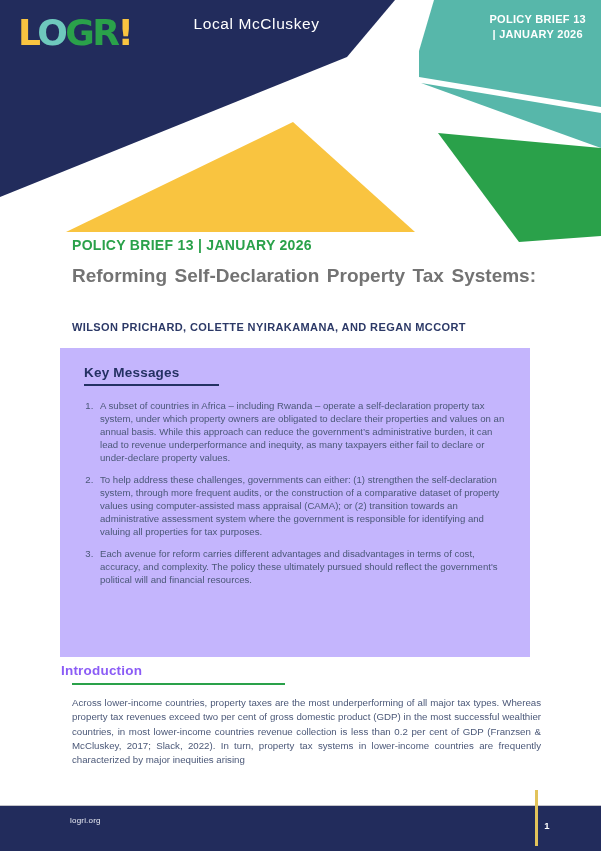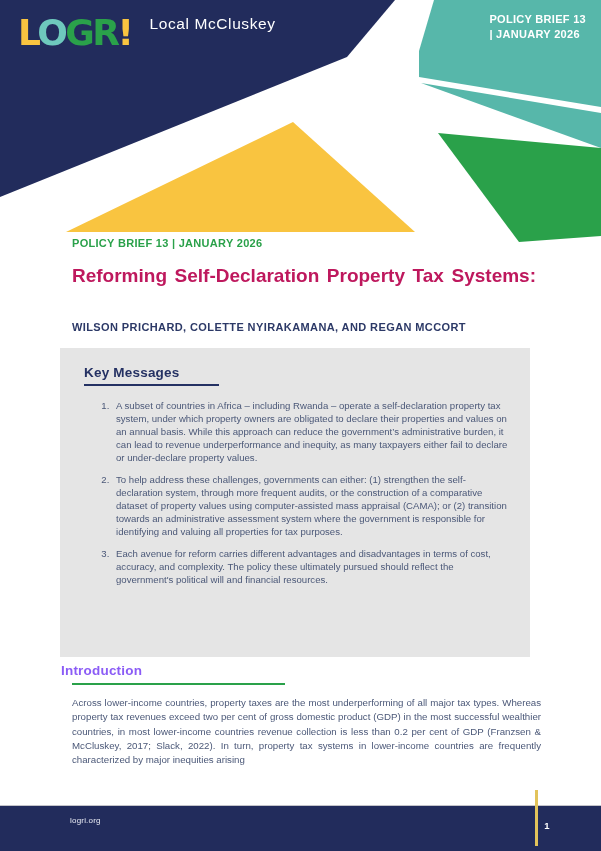--- a/index.html
+++ b/index.html
@@ -5,58 +5,58 @@
   * { margin:0; padding:0; box-sizing:border-box; }
   html,body { background:#9a9a9a; }
   .page {
     position:relative; width:601px; height:851px; margin:0 auto;
     background:#ffffff; overflow:hidden;
     font-family:"Liberation Sans", sans-serif;
   }
   
   .header-art { position:absolute; top:0; left:0; width:601px; height:250px; }
   .header-art svg { display:block; }
-  .logo { position:absolute; top:11px; left:18px; display:flex; align-items:flex-start; }
+  .logo { position:absolute; top:11px; left:18px; display:flex; align-items:flex-start;gap:44px; }
   .logo-letters {
     font-size:36px; font-weight:800; letter-spacing:-2.5px; line-height:44px;
     font-family:"DejaVu Sans", sans-serif;
   }
   .logo-name {
     margin-left:18px; margin-top:3px; color:#ffffff;
     font-size:15.5px; line-height:19.5px; font-weight:500; letter-spacing:0.6px;
   }
   .banner-text {
-    position:absolute; top:12px; right:15px; text-align:left;
+    position:absolute; top:12px; right:15px; text-align:center;
     color:#ffffff; font-size:11px; font-weight:700; line-height:15px; letter-spacing:0.3px;
   }
   
   .kicker {
     position:absolute; top:237px; left:72px;
-    color:#2aa14a; font-size:11px; font-weight:700; letter-spacing:0.3px;
+    color:#2aa14a; font-size:14px; font-weight:700; letter-spacing:0.3px;
   }
   .title {
     position:absolute; top:262px; left:72px; width:464px;
-    color:#be185d; font-size:19px; line-height:27.5px; font-weight:600;
+    color:#737373; font-size:19px; line-height:27.5px; font-weight:600;
   }
   .title-line1 { display:block; text-align:justify; text-align-last:justify; }
   .title-line2 { display:block; }
   .authors {
     position:absolute; top:321px; left:72px;
     color:#2c3967; font-size:11px; font-weight:700; letter-spacing:0.4px;
   }
   .key-box {
     position:absolute; top:348px; left:60px; width:470px; height:309px;
-    background:#e5e5e5;
+    background:#c4b5fd;
   }
   .key-heading {
     margin:17px 0 0 24px; color:#243163; font-size:13.5px; font-weight:700; letter-spacing:0.2px;
   }
   .key-underline { margin:4px 0 0 24px; width:135px; border-bottom:2px solid #243163; }
   .key-list {
-    margin:13px 0 0 0; padding-left:52px; width:452px;
+    margin:13px 0 0 0; padding-left:36px; width:452px;
     color:#4b5878; font-size:9.6px; line-height:13px;
   }
   .key-list li { margin-bottom:9px; padding-left:4px; }
   .intro-heading {
     position:absolute; top:663px; left:61px;
     color:#8b5cf6; font-size:13.5px; font-weight:700; letter-spacing:0.2px;
   }
   .intro-underline { position:absolute; top:683px; left:72px; width:213px; border-bottom:2px solid #2aa14a; }
   .body-text {
     position:absolute; top:696px; left:72px; width:469px;

